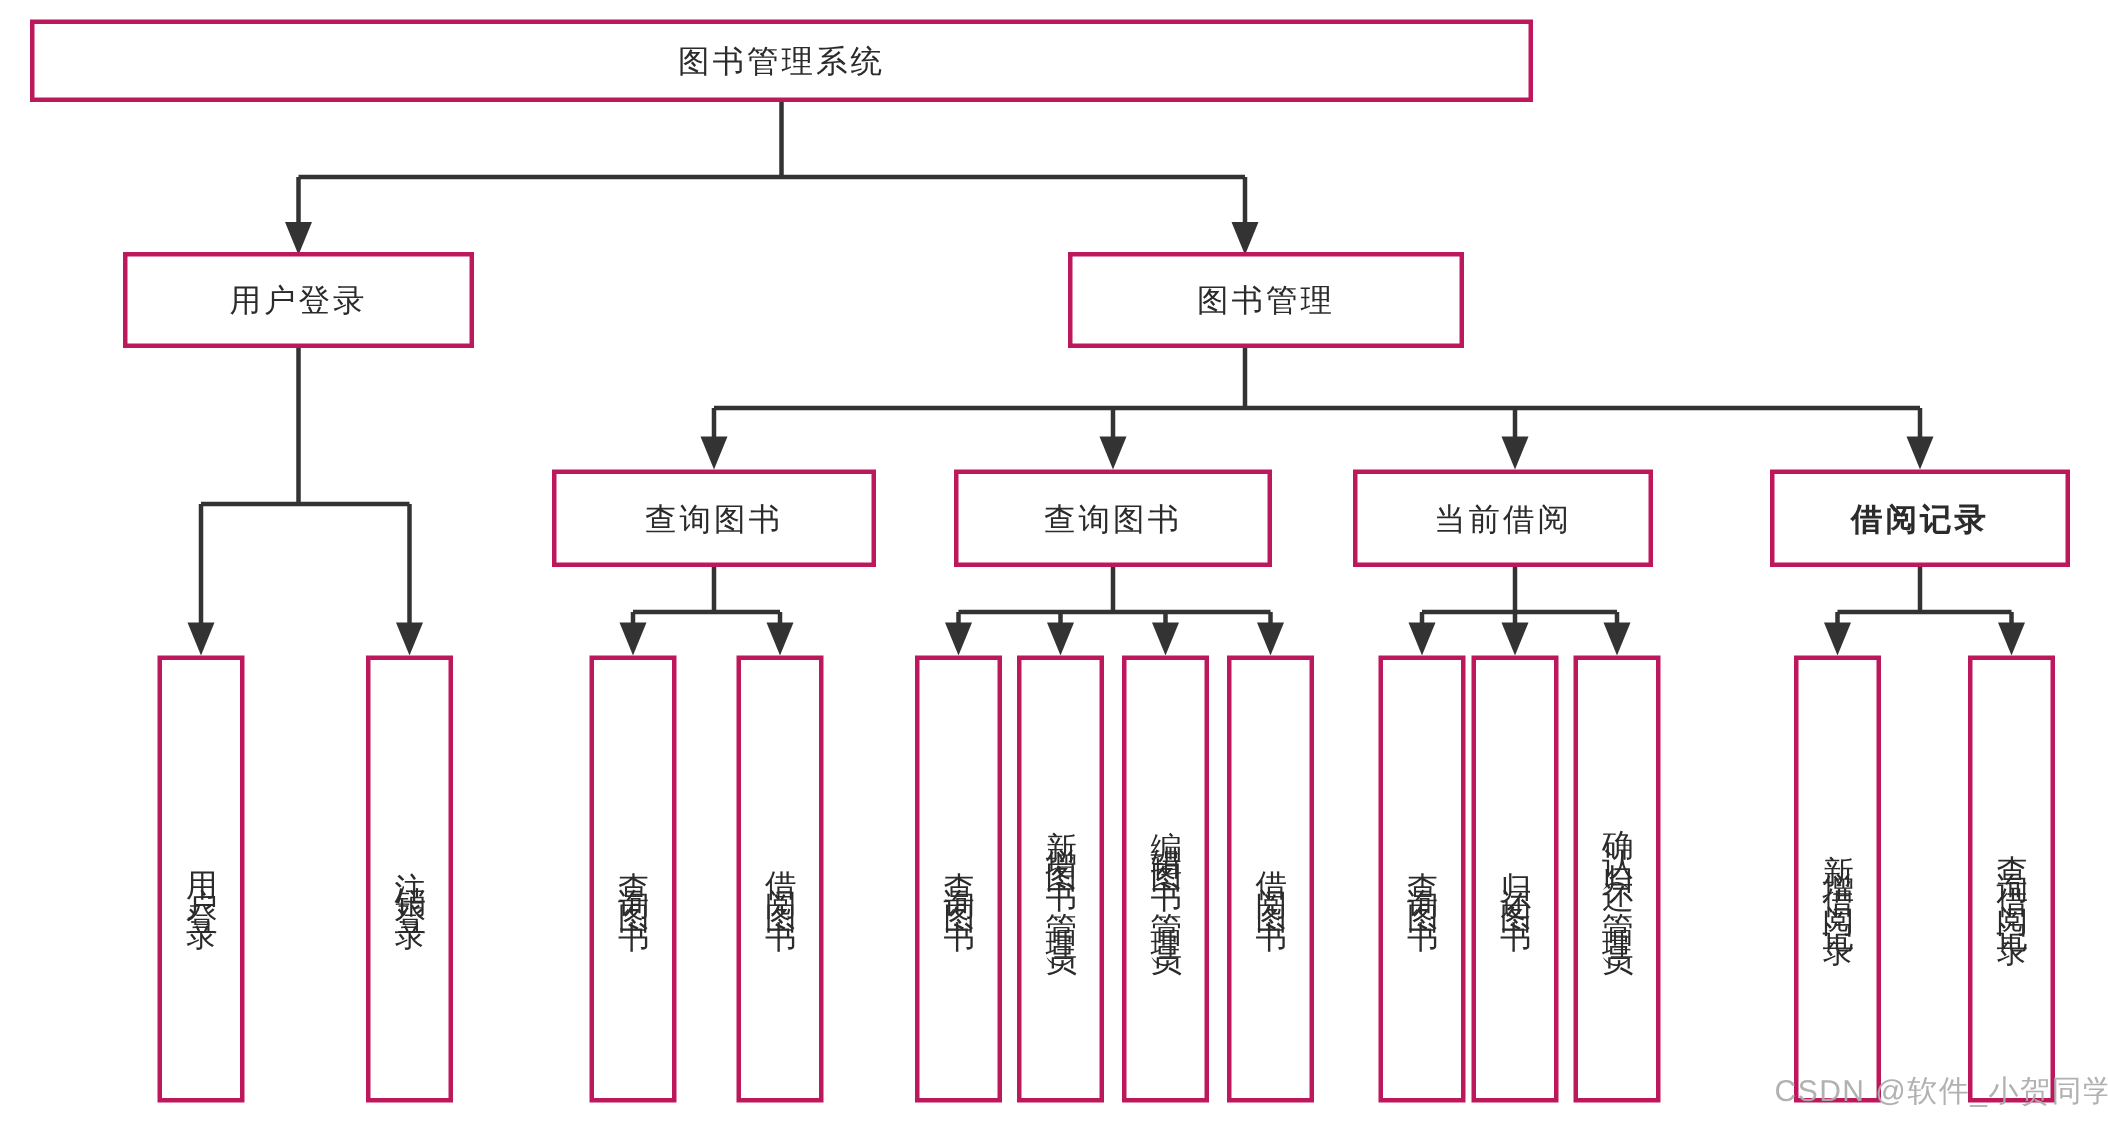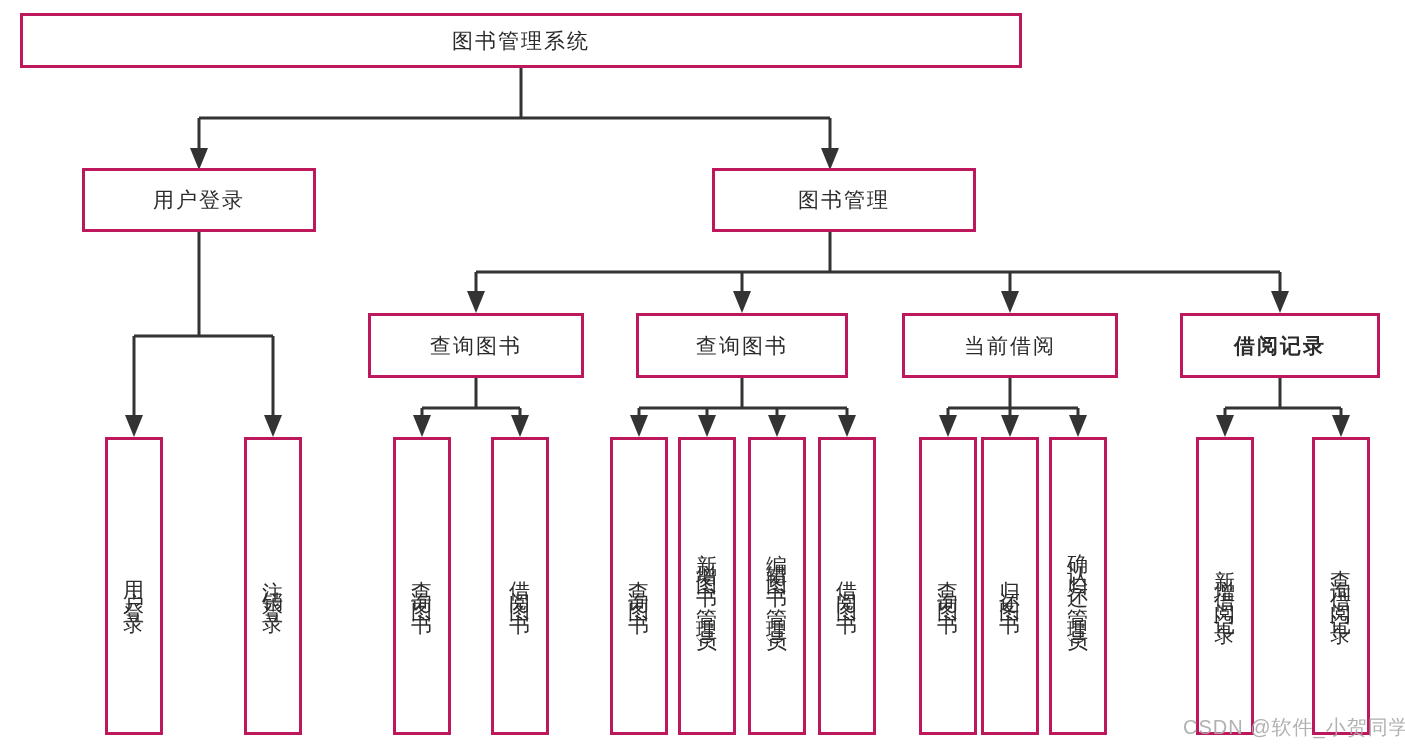--- a/index.html
+++ b/index.html
@@ -113,21 +113,21 @@
     </g>
   </svg>
 
   <div class="box root">图书管理系统</div>
 
   <div class="box lvl2" style="left:82px; width:234px;">用户登录</div>
   <div class="box lvl2" style="left:712px; width:264px;">图书管理</div>
 
   <div class="box lvl3" style="left:368px; width:216px;">查询图书</div>
   <div class="box lvl3" style="left:636px; width:212px;">查询图书</div>
-  <div class="box lvl3" style="left:902px; width:216px;">当前借阅</div>
+  <div class="box lvl3" style="left:902px; width:200px;">当前借阅</div>
   <div class="box lvl3" style="left:1180px; width:200px;font-weight:bold;">借阅记录</div>
 
   <div class="box leaf" style="left:105px;">
     <span class="vtext">用户登录</span>
   </div>
   <div class="box leaf" style="left:244px;">
     <span class="vtext">注销登录</span>
   </div>
   <div class="box leaf" style="left:393px;">
     <span class="vtext">查询图书</span>

